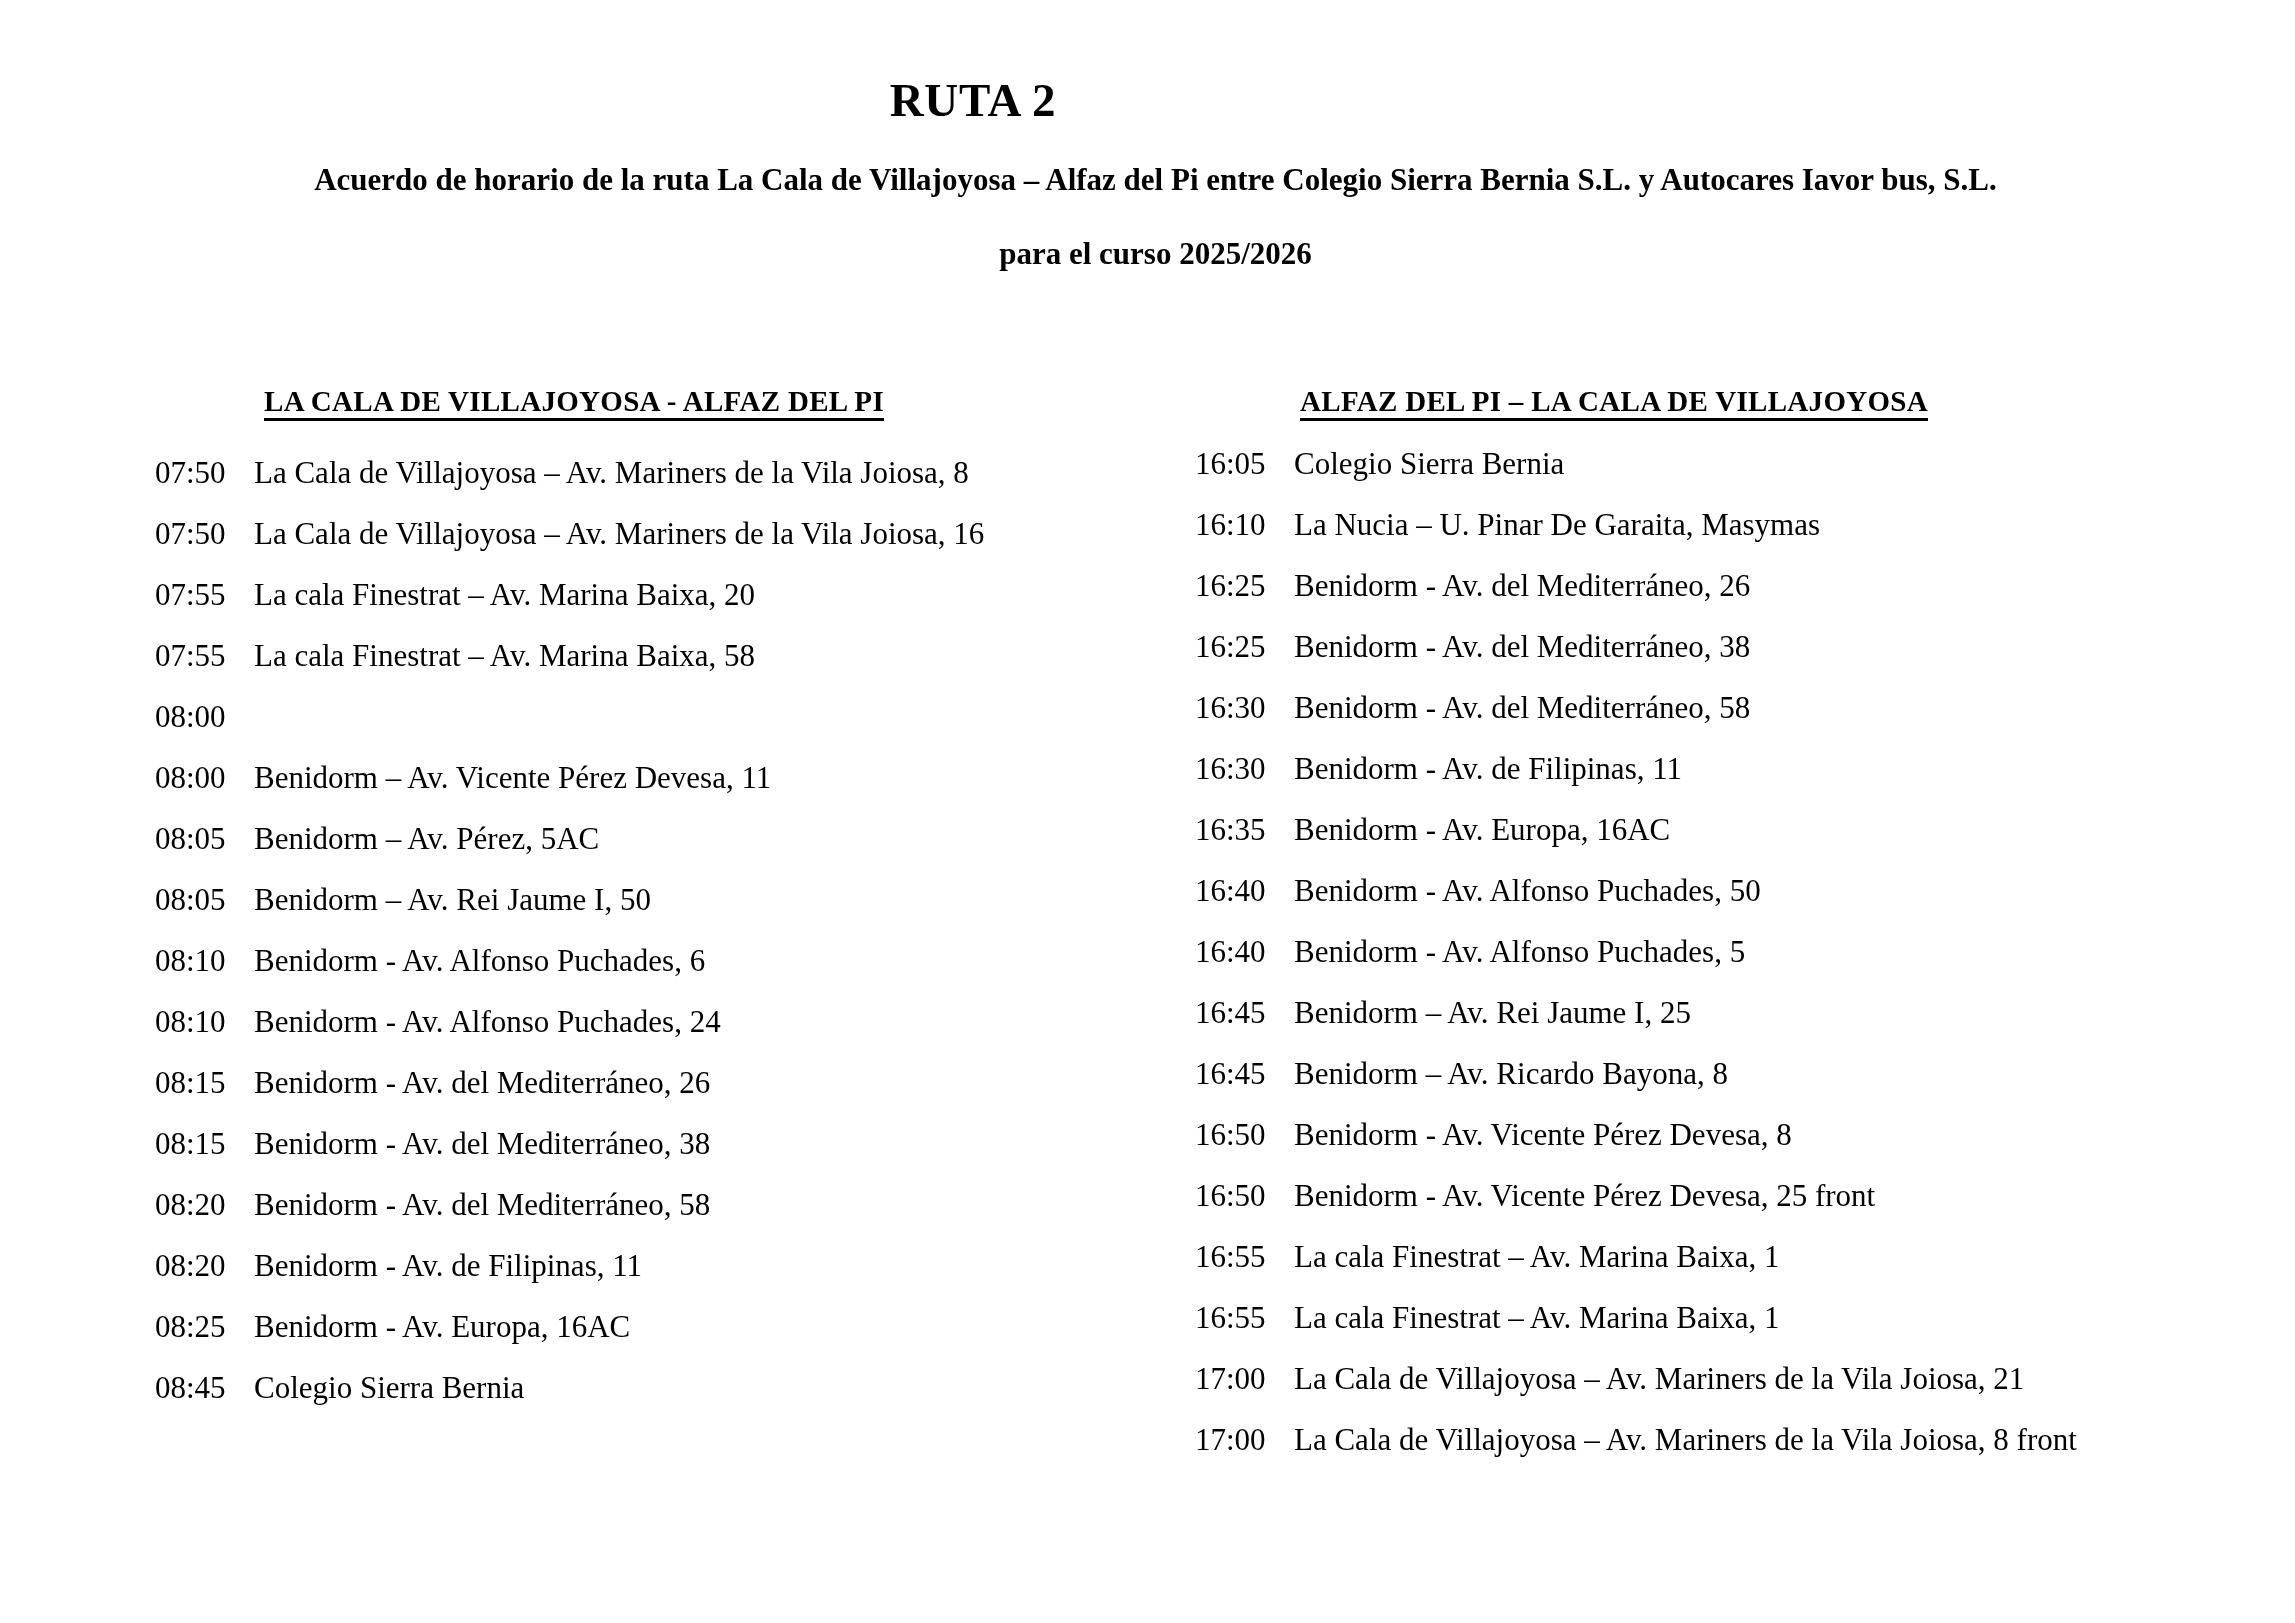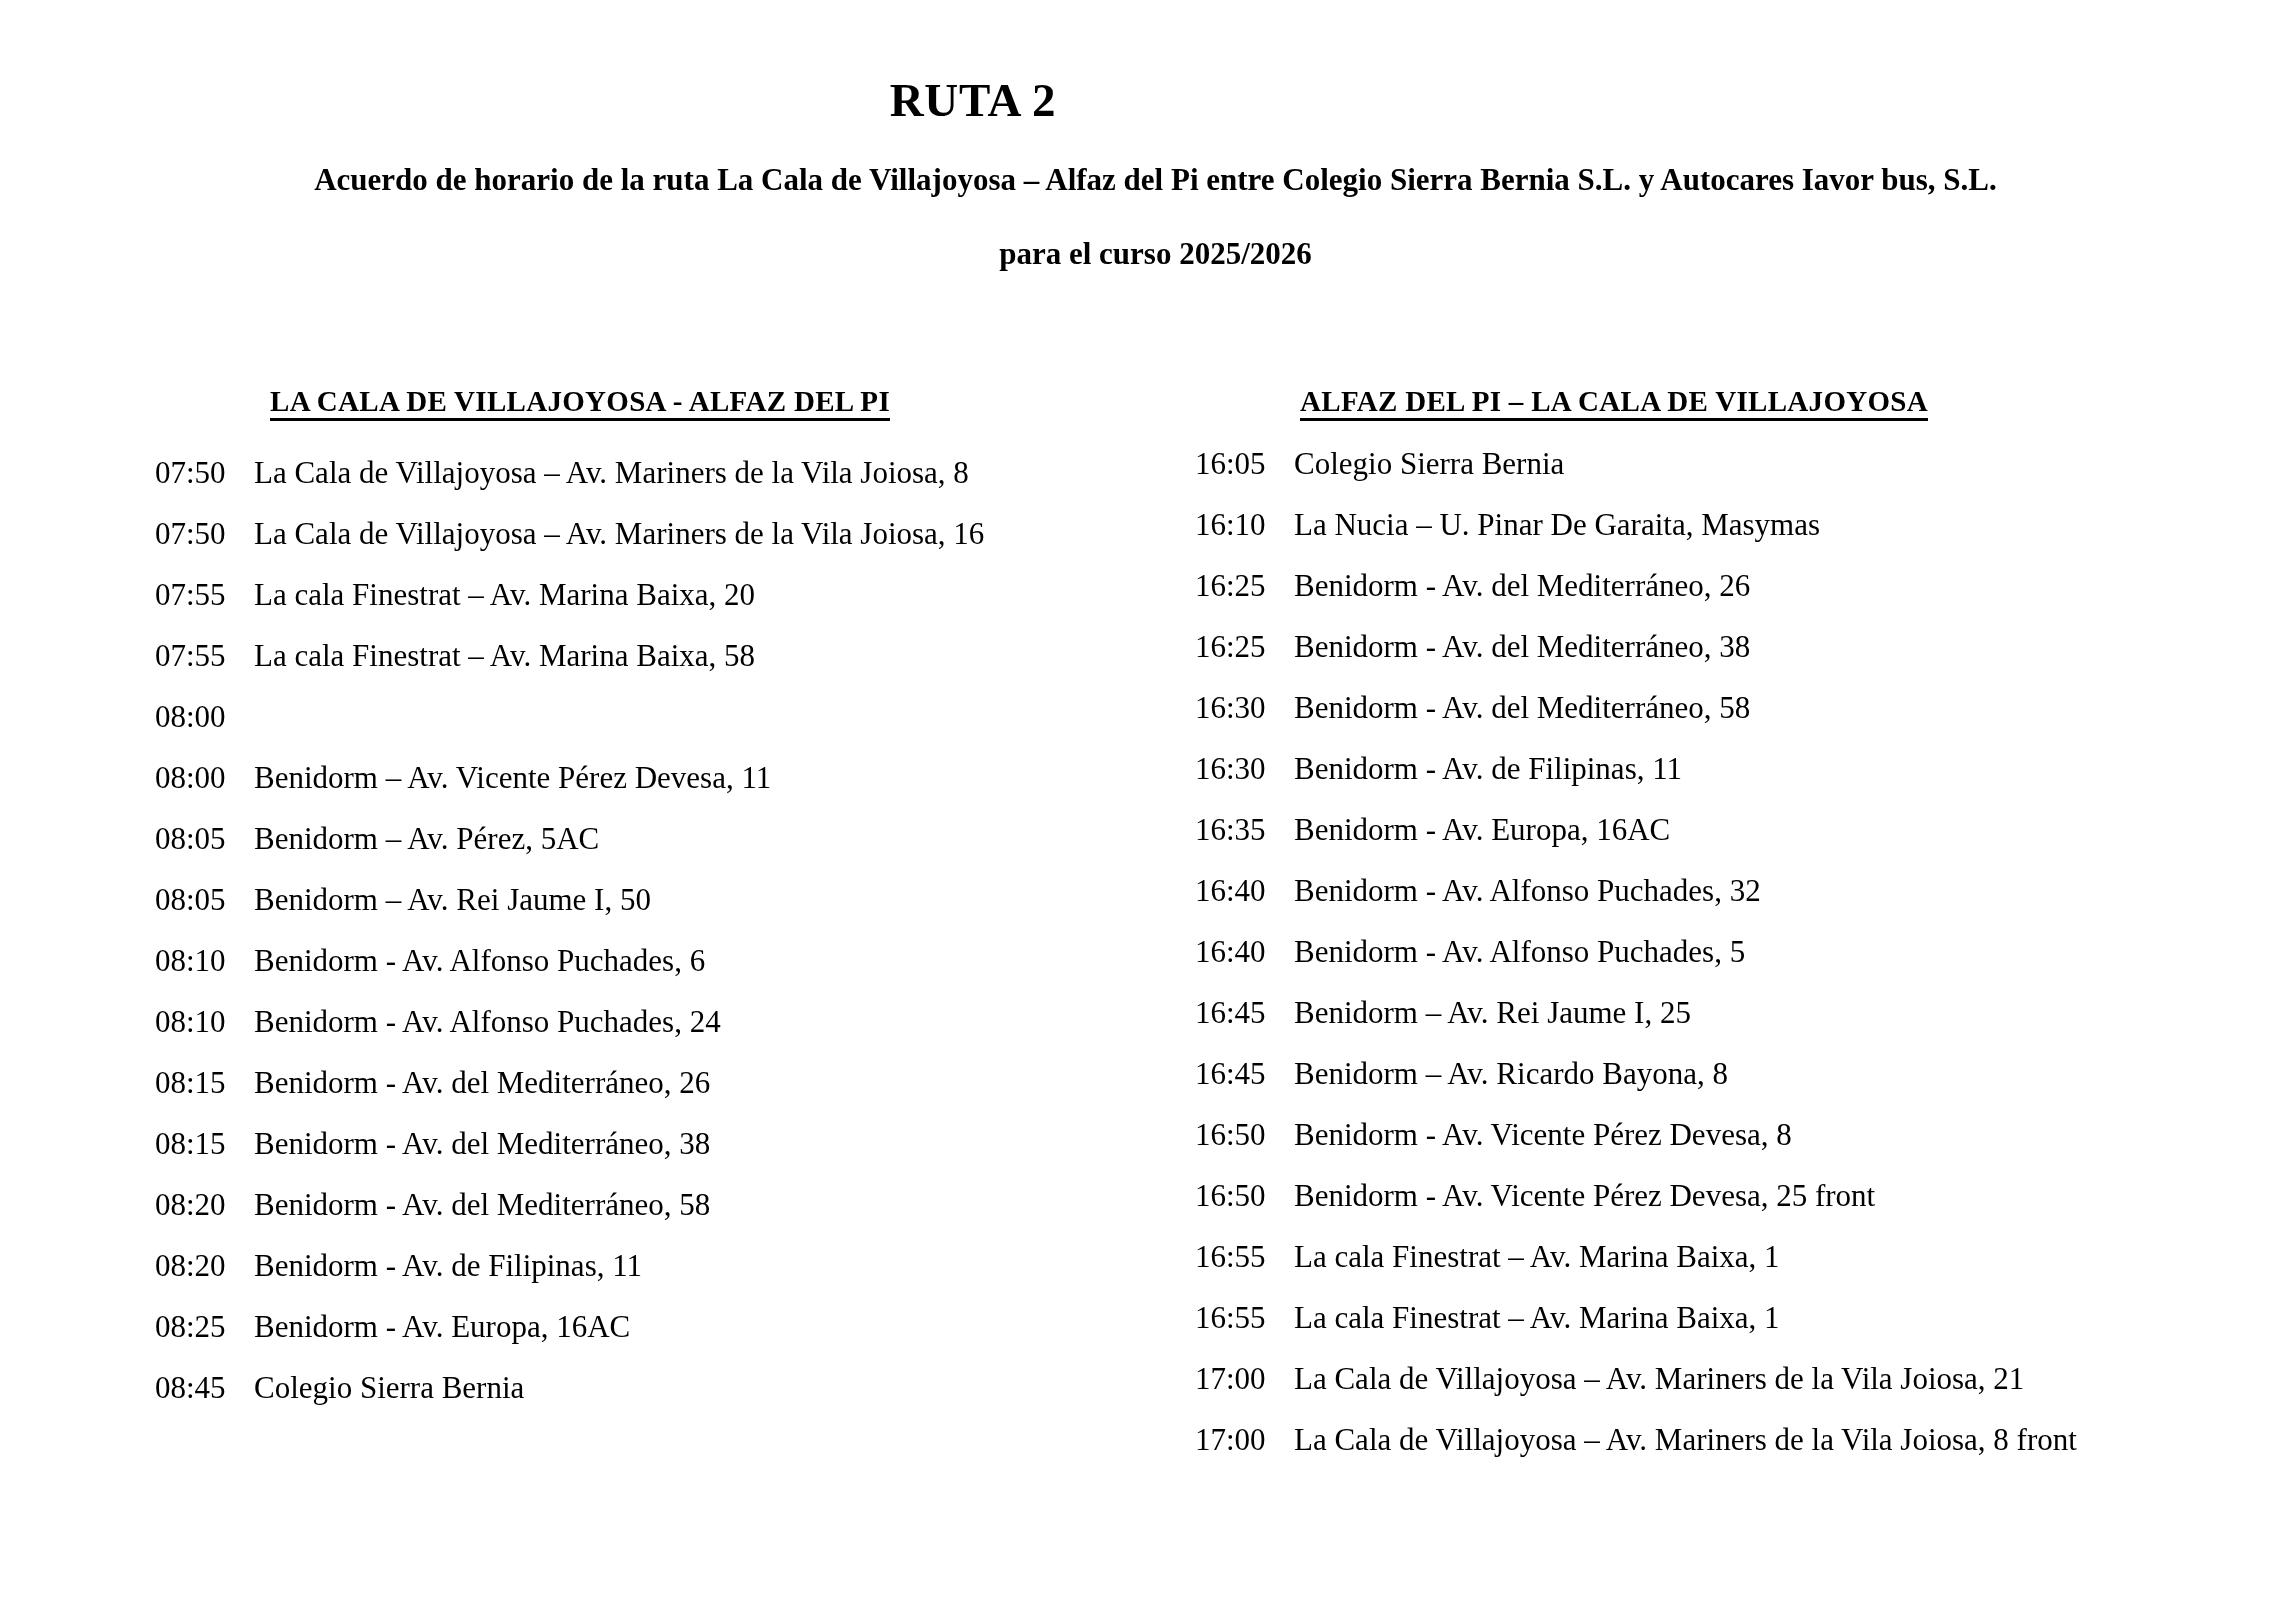--- a/index.html
+++ b/index.html
@@ -42,21 +42,21 @@
     top: 385px;
     margin: 0;
     font-size: 29px;
     font-weight: bold;
     text-decoration: underline;
     text-underline-offset: 6.5px;
     text-decoration-thickness: 2.6px;
     white-space: nowrap;
     letter-spacing: 0.3px;
   }
-  .col-header-left  { left: 270px; }
+  .col-header-left  { left: 264px; }
   .col-header-right { left: 1300px; }
   .rows {
     position: absolute;
   }
   .rows-left  { left: 155px;  top: 442px; }
   .rows-right { left: 1195px; top: 433px; }
   .row {
     display: flex;
     height: 61px;
     line-height: 61px;
@@ -197,21 +197,21 @@
     <span class="stop">Benidorm - Av. de Filipinas, 11</span>
   </div>
 
   <div class="row">
     <span class="time">16:35</span>
     <span class="stop">Benidorm - Av. Europa, 16AC</span>
   </div>
 
   <div class="row">
     <span class="time">16:40</span>
-    <span class="stop">Benidorm - Av. Alfonso Puchades, 32</span>
+    <span class="stop">Benidorm - Av. Alfonso Puchades, 50</span>
   </div>
 
   <div class="row">
     <span class="time">16:40</span>
     <span class="stop">Benidorm - Av. Alfonso Puchades, 5</span>
   </div>
 
   <div class="row">
     <span class="time">16:45</span>
     <span class="stop">Benidorm – Av. Rei Jaume I, 25</span>

